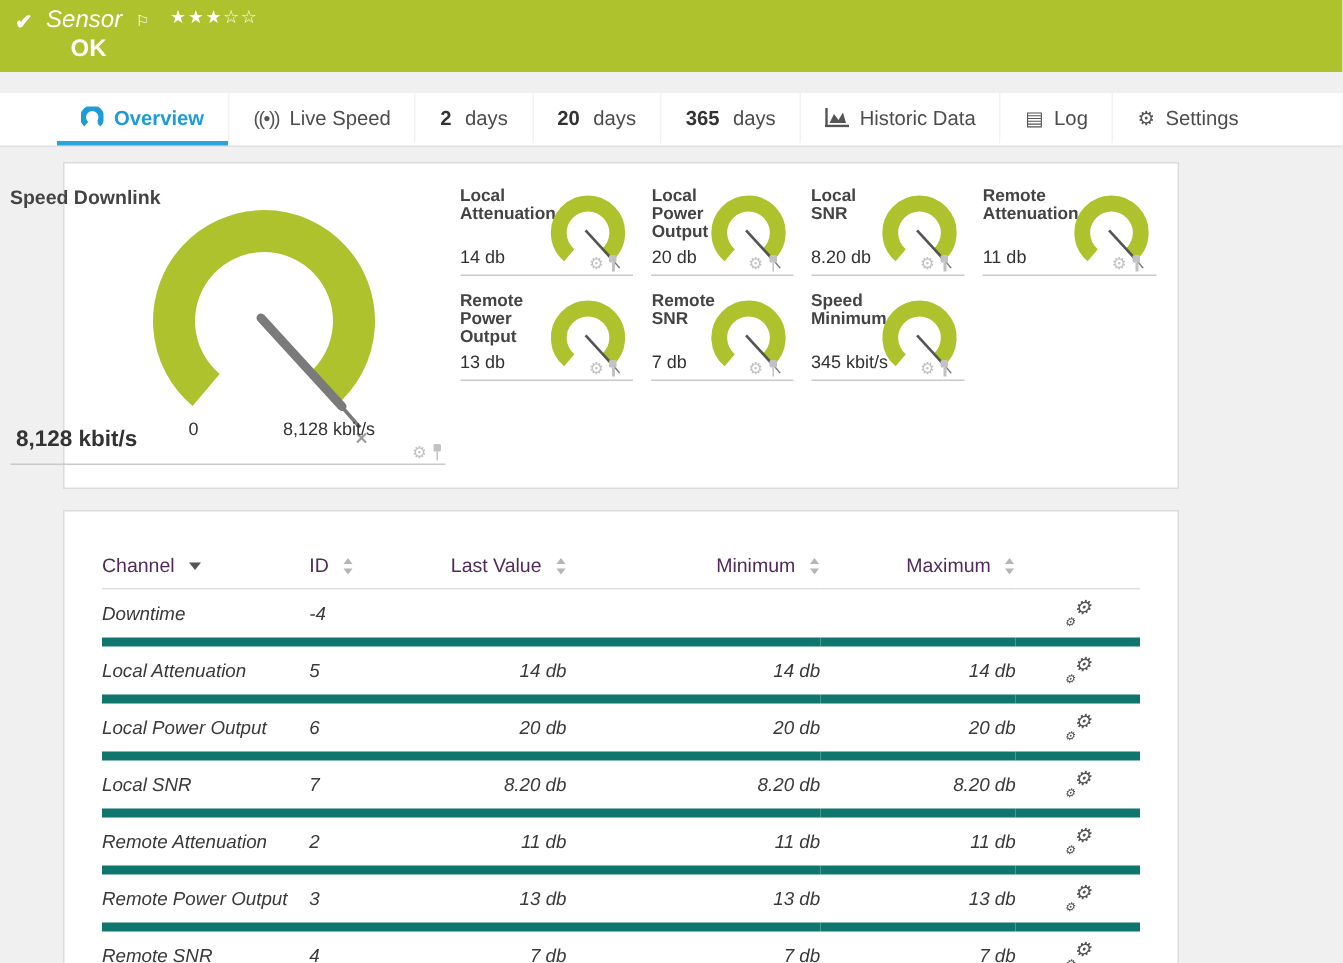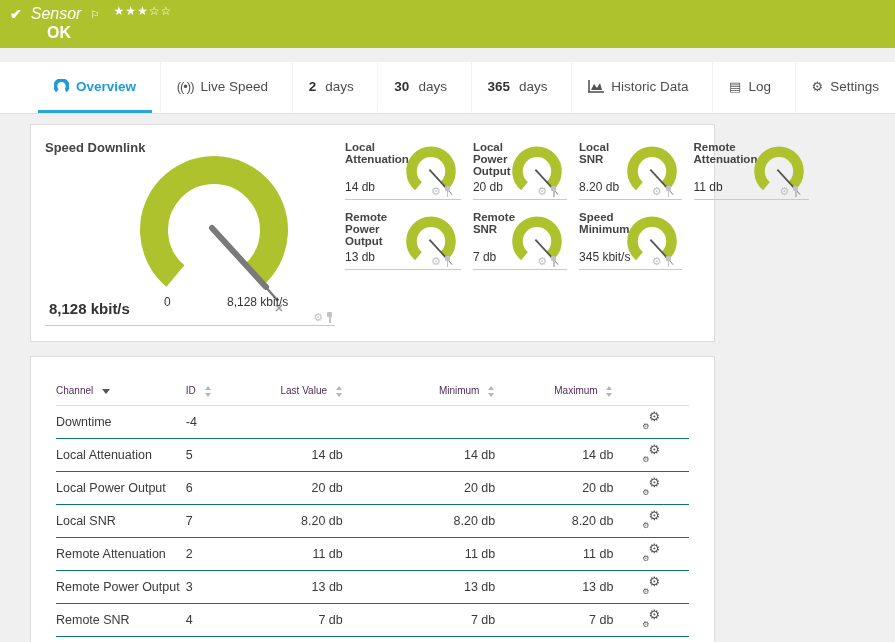--- a/index.html
+++ b/index.html
@@ -16,37 +16,37 @@
   .topbar-line1 { display:flex; align-items:center; font-size:16px; }
   .check { font-size:14px; font-weight:bold; margin-right:9px; }
   .sensor-type { font-style:italic; margin-right:6px; }
   .sensor-title { font-weight:normal; }
   .flag { font-size:10px; vertical-align:super; margin-left:3px; }
   .stars { font-size:12px; letter-spacing:1px; margin-left:14px; margin-top:-6px; }
   .topbar-status { margin-left:37px; font-size:16px; font-weight:bold; margin-top:1px; }
   
   .tabbar {
     margin-top:14px; background:#fff; border-bottom:1px solid #e0e0e0;
-    height:52px; display:flex; align-items:stretch;
-    padding-left:38px; justify-content:space-between;
+    height:36px; display:flex; align-items:stretch;
+    padding-left:38px; 
   }
   .tab {
     display:flex; align-items:center; gap:7px; padding:0 16px;
     font-size:13.5px; color:#4d4d4d; cursor:pointer;
     border-bottom:3px solid transparent; border-left:1px solid rgba(0,0,0,0.05);
     white-space:nowrap;
   }
   .tab:first-child { border-left:none; }
   .tab.active { color:#1e9cd8; font-weight:bold; border-bottom-color:#2aa5dc; }
   .tab .num { font-weight:bold; color:#333; margin-right:2px; }
   .tab .ticon { font-size:13px; color:#555; }
   .tab.active .ticon { color:#1e9cd8; }
   .broadcast { font-size:10px; letter-spacing:-1px; }
   
-  .panel { background:#fff; border:1px solid #dcdcdc; margin-left:30px; width:685px; }
+  .panel { background:#fff; border:1px solid #dcdcdc; margin-left:42px; width:744px;justify-content:flex-end; }
   .panel1 { margin-top:10px; height:218px; padding:13px 14px; display:flex; }
   .panel2 { margin-top:14px; height:330px; padding:20px 25px 0 25px; }
   
   .primary { width:290px; position:relative; height:188px; border-bottom:1px solid #c9c9c9; flex-shrink:0; }
   .primary-title { font-size:13px; font-weight:bold; color:#444; padding-top:2px; }
   .big-gauge { position:absolute; left:89px; top:16px; }
   .scale-min { position:absolute; left:119px; bottom:16px; font-size:12px; color:#333; }
   .scale-max { position:absolute; left:182px; bottom:16px; font-size:12px; color:#333; }
   .primary-value { position:absolute; left:4px; bottom:8px; font-size:15px; font-weight:bold; color:#333; }
   .gicons { position:absolute; right:2px; bottom:1px; display:flex; align-items:center; gap:3px; }
@@ -57,22 +57,22 @@
   
   .mini-grid { flex:1; margin-left:10px; display:grid; grid-template-columns:repeat(4,1fr);
     column-gap:12px; row-gap:8px; align-content:start; }
   .mini { position:relative; height:62px; border-bottom:1px solid #c9c9c9; }
   .mini-title { font-size:11.5px; font-weight:bold; color:#444; padding-top:3px; padding-right:52px; }
   .mini svg { position:absolute; right:4px; top:8px; }
   .mini-value { position:absolute; left:0; bottom:5px; font-size:12px; color:#333; }
   .mini .gicons { right:10px; }
   
   table { width:100%; border-collapse:collapse; }
-  th { color:#512b5a; font-weight:normal; font-size:10px; padding:8px 0; border-bottom:1px solid #dddddd; }
-  td { font-size:12.5px; color:#3a3a3a; padding:6.5px 0; border-bottom:1px solid #0f766e; }
+  th { color:#512b5a; font-weight:normal; font-size:13px; padding:8px 0; border-bottom:1px solid #dddddd; }
+  td { font-size:12.5px; color:#3a3a3a; padding:6.5px 0; border-bottom:6px solid #0f766e;font-style:italic; }
   .col-channel { text-align:left; width:158px; }
   .col-id { text-align:left; width:95px; }
   .col-last { text-align:right; width:110px; }
   .col-min { text-align:right; width:200px; }
   .col-max { text-align:right; width:150px; }
   .col-gear { width:100px; text-align:center; }
   .sort { display:inline-block; vertical-align:middle; margin-left:6px; }
   .sort-both { position:relative; width:7px; height:11px; }
   .sort-both::before { content:""; position:absolute; top:0; left:0;
     border-left:3.5px solid transparent; border-right:3.5px solid transparent; border-bottom:4px solid #b5b5b5; }
@@ -107,21 +107,21 @@
   </div>
   <div class="tab">
     <span class="ticon broadcast">((•))</span>
     <span>Live Speed</span>
   </div>
   <div class="tab">
     <span class="num">2</span>
     <span>days</span>
   </div>
   <div class="tab">
-    <span class="num">30</span>
+    <span class="num">20</span>
     <span>days</span>
   </div>
   <div class="tab">
     <span class="num">365</span>
     <span>days</span>
   </div>
   <div class="tab">
     <svg class="ticon" width="16" height="13" viewBox="0 0 16 13">
       <line x1="1" y1="0" x2="1" y2="12" stroke="#555" stroke-width="1.6"></line>
       <line x1="0" y1="12" x2="16" y2="12" stroke="#555" stroke-width="1.6"></line>

